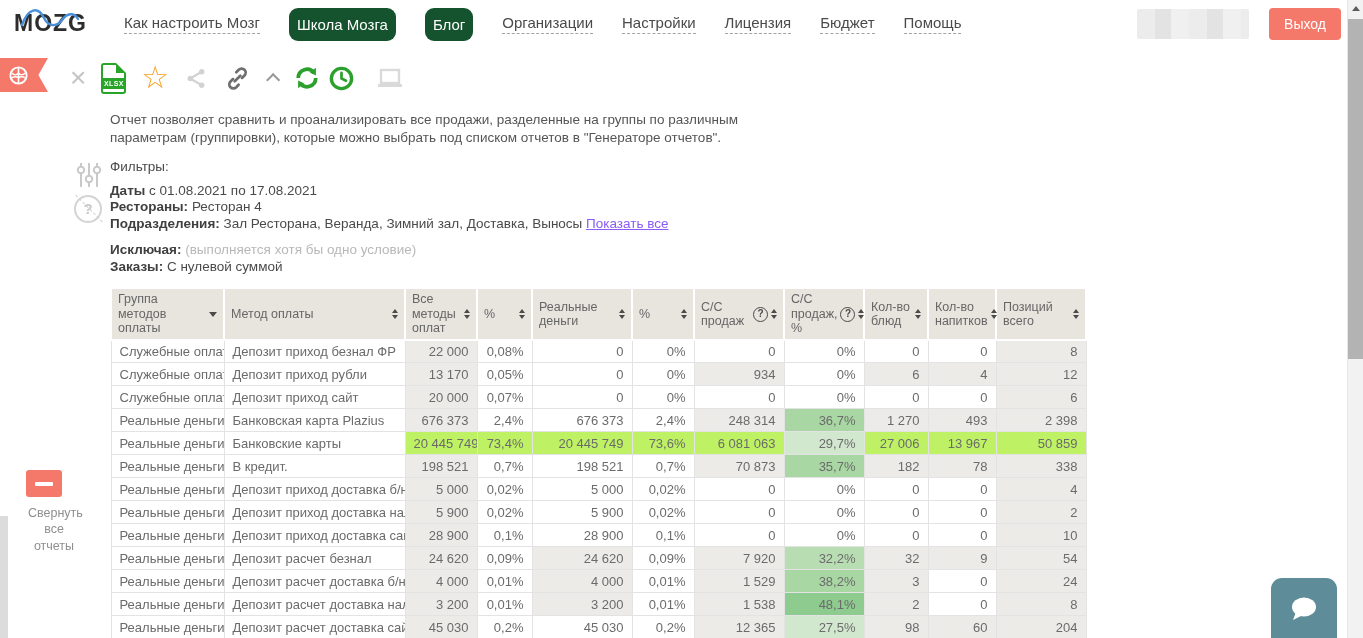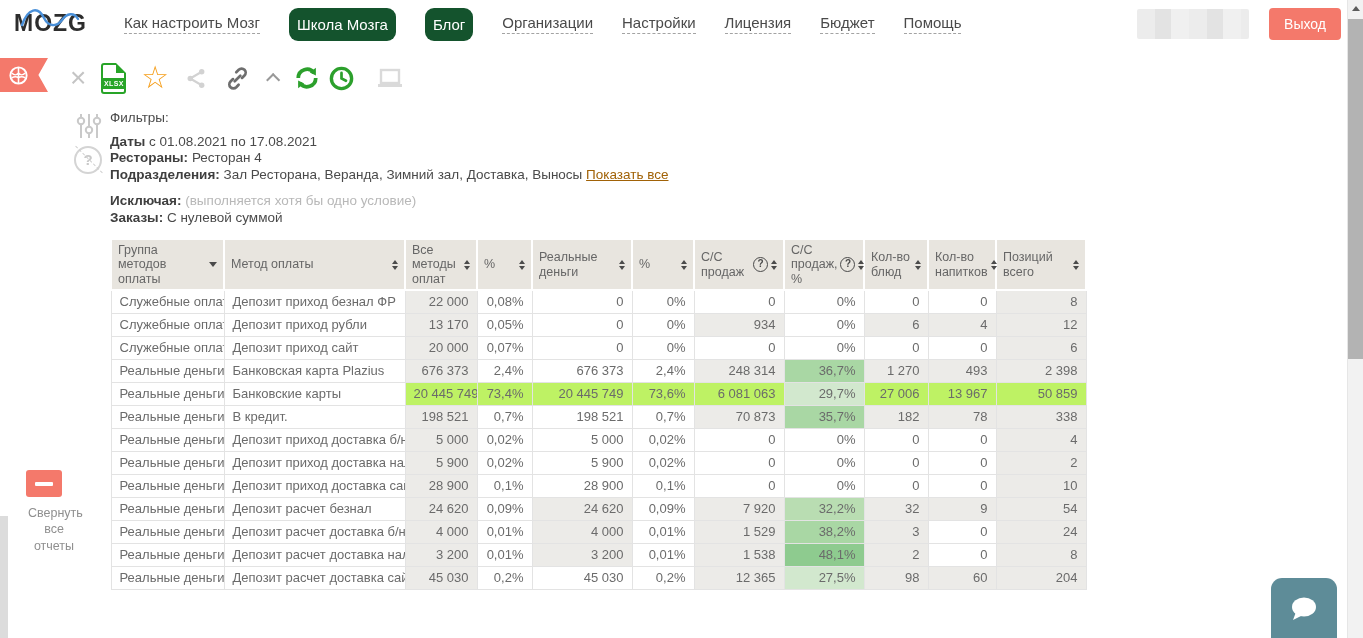--- a/index.html
+++ b/index.html
@@ -48,21 +48,21 @@
   .filters-icon { position:absolute; left:76px; top:2px; }
   .q-icon { position:absolute; left:74px; top:36px; width:28px; height:28px; border:2px solid #d4d4d4; border-radius:50%;
     color:#c9c9c9; font-size:15px; font-weight:bold; text-align:center; line-height:24px; }
   .q-icon::after { content:''; position:absolute; left:-6px; top:11px; width:38px; border-top:1px dashed #cfcfcf; transform:rotate(45deg); }
   .filters-text { margin-left:110px; font-size:13.5px; line-height:15.5px; color:#4a4a4a; }
   .filters-heading { margin-bottom:8px; }
   .f-line { margin-top:1px; }
   .f-label { font-weight:bold; color:#3f3f3f; }
   .f-gap { height:10px; }
   .f-muted { color:#b8b8b8; }
-  .show-all { color:#a16207; text-decoration:underline; cursor:pointer;text-align:right; }
+  .show-all { color:#8b5cf6; text-decoration:underline; cursor:pointer;text-align:right; }
 
   
   .sales-table { margin:13px 0 0 110px; border-collapse:collapse; table-layout:fixed; width:975px; font-size:13px; }
   .sales-table th { background:#e8e5df; border:2px solid #fff; color:#666; font-weight:normal; font-size:12.5px;
     padding:3px 6px; text-align:left; vertical-align:middle; }
   .th-in { display:flex; align-items:center; justify-content:space-between; min-height:40px; gap:3px; }
   .th-in.start { justify-content:flex-start; gap:1px; }
   .th-label { line-height:1.15; }
   .sort { display:inline-flex; flex-direction:column; gap:2px; flex:none; cursor:pointer; }
   .sort i { display:block; width:0; height:0; border-left:3.5px solid transparent; border-right:3.5px solid transparent; }
@@ -164,20 +164,21 @@
       </svg>
     </span>
     <span class="icon-btn" style="margin-left:6px;">
       <svg width="28" height="26" viewBox="0 0 28 24">
         <rect x="5" y="4" width="18" height="13" fill="none" stroke="#dadada" stroke-width="2.4"></rect>
         <rect x="2" y="18" width="24" height="3" fill="#dadada"></rect>
       </svg>
     </span>
   </div>
 
+  <div class="description">Отчет позволяет сравнить и проанализировать все продажи, разделенные на группы по различным параметрам (группировки), которые можно выбрать под списком отчетов в "Генераторе отчетов".</div>
 
   <div class="filters-wrap">
     <span class="filters-icon">
       <svg width="26" height="28" viewBox="0 0 26 28" fill="none" stroke="#c9c9c9" stroke-width="2">
         <path d="M5 2 V26 M13 2 V26 M21 2 V26"></path>
         <circle cx="5" cy="9" r="3.2" fill="#fff"></circle>
           <circle cx="13" cy="18" r="3.2" fill="#fff"></circle>
           <circle cx="21" cy="9" r="3.2" fill="#fff"></circle>
       </svg>
     </span>

